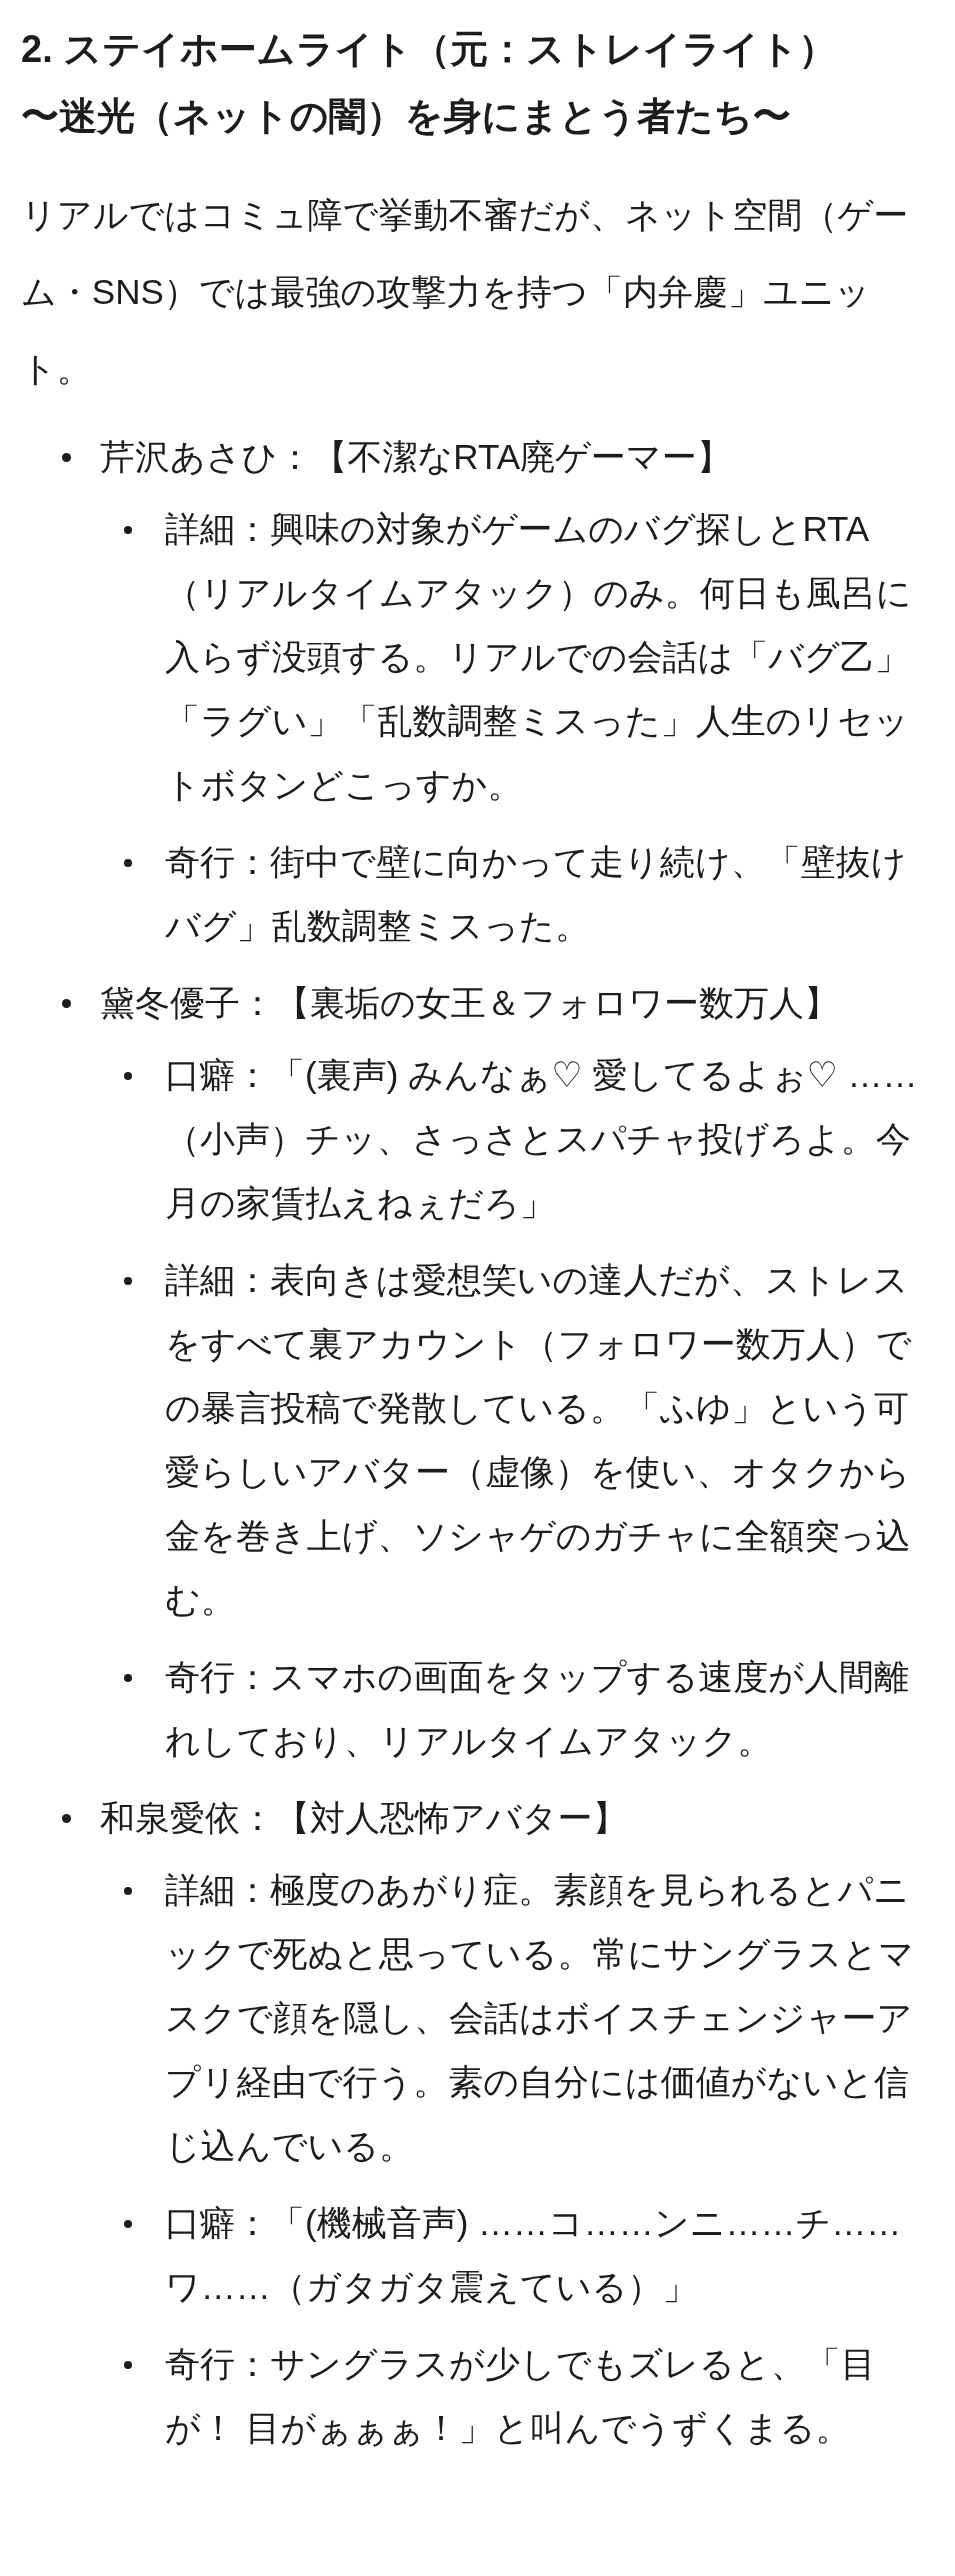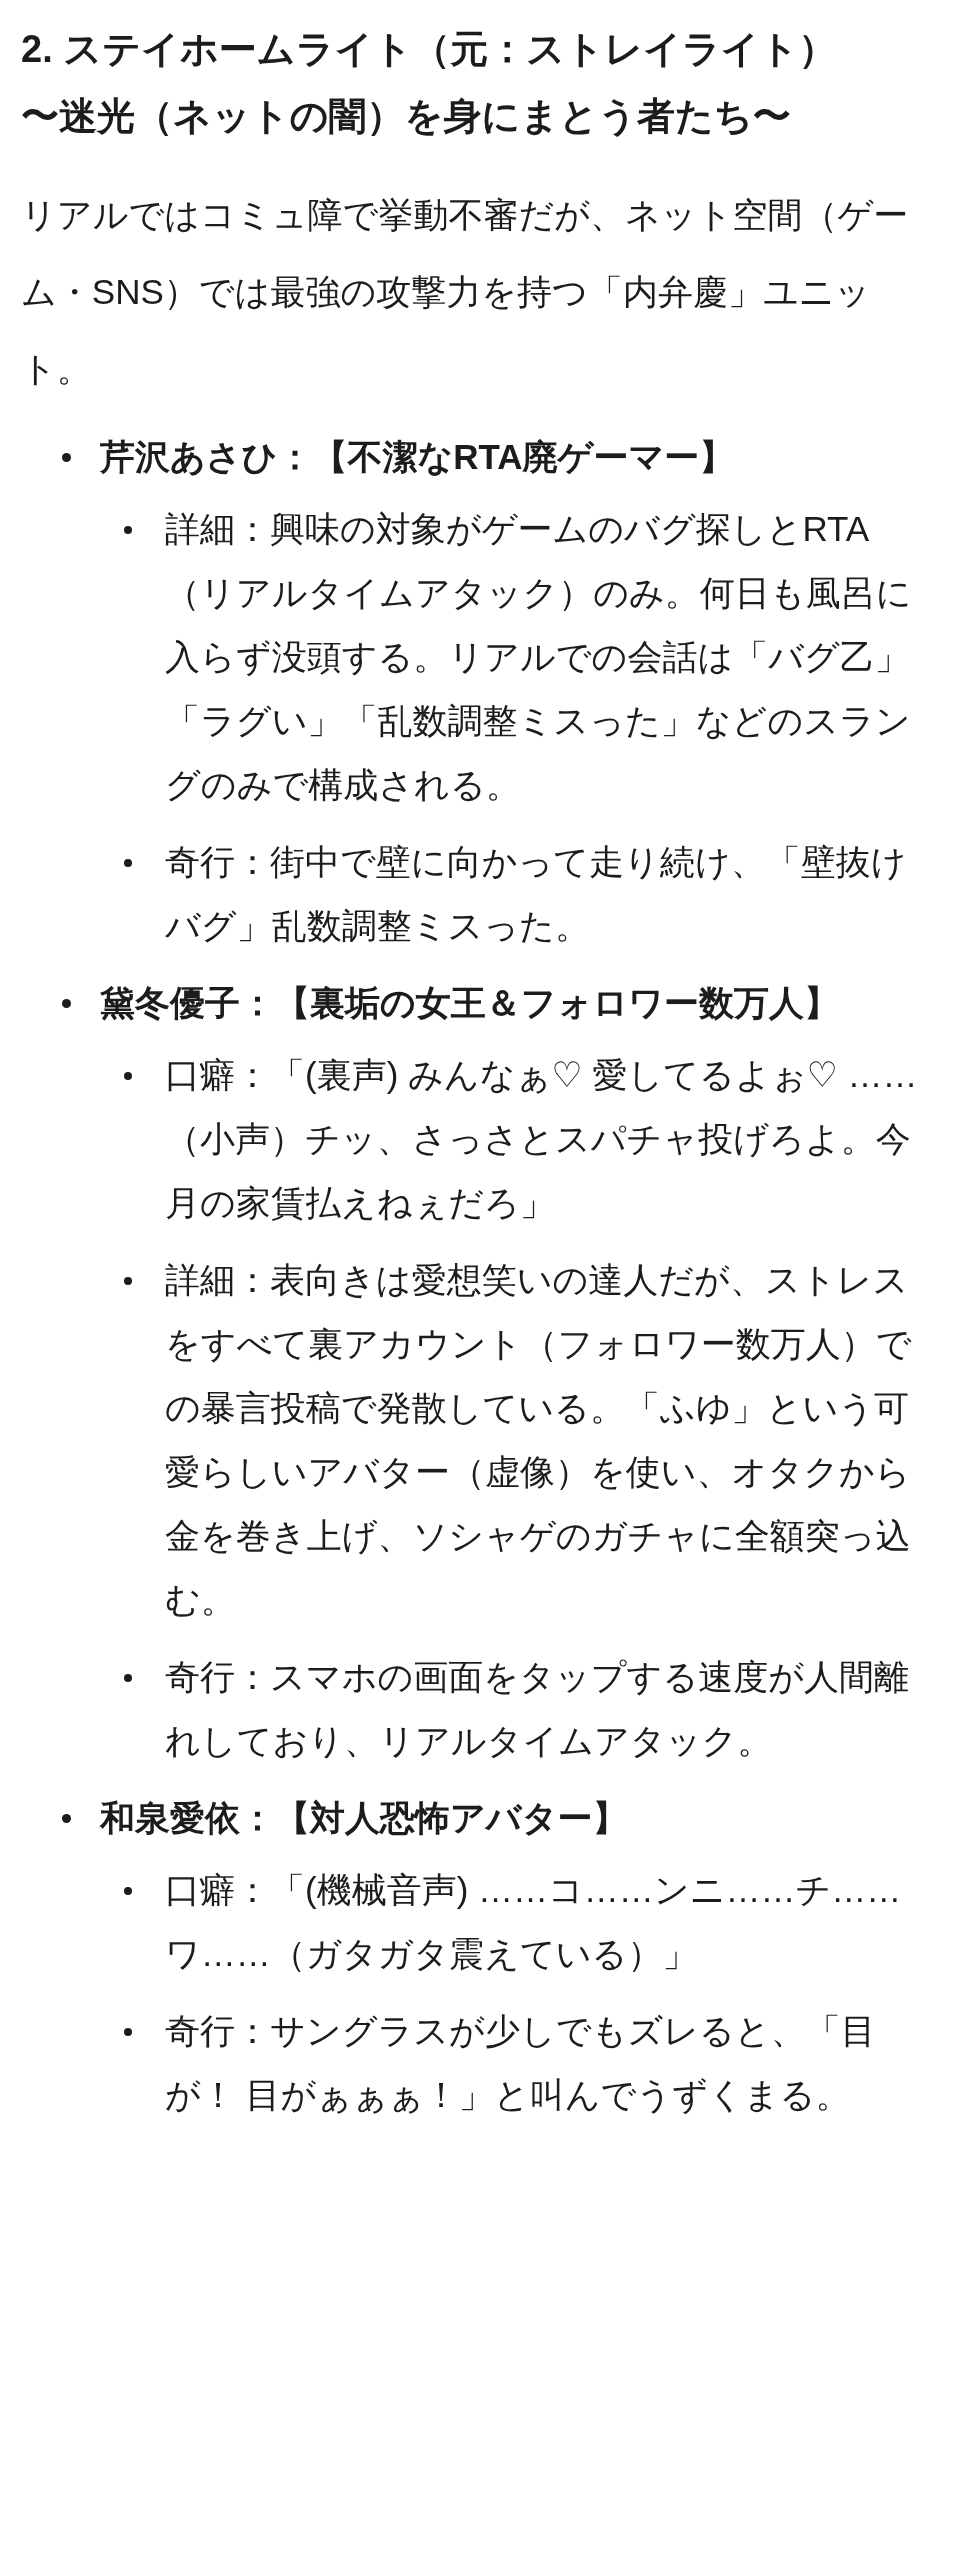--- a/index.html
+++ b/index.html
@@ -26,21 +26,21 @@
     margin:0 0 18px 0;
   }
   ul{list-style:none;margin:0;padding:0;}
   .members > li{
     position:relative;
     padding-left:79px;
     font-size:35px;
     line-height:64px;
     margin-bottom:8px;
   }
-  .member-name{font-weight:700;}
+  .member-name{font-weight:400;}
   .bullet{
     position:absolute;
     width:9px;height:9px;
     border-radius:50%;
     background:#1b1c1e;
     top:28px;
   }
   .members > li > .bullet{left:41px;}
   .traits{margin-top:8px;}
   .traits > li{
@@ -64,21 +64,21 @@
   <p class="intro">リアルではコミュ障で挙動不審だが、ネット空間（ゲーム・SNS）では最強の攻撃力を持つ「内弁慶」ユニット。</p>
 
   <ul class="members">
 
     <li>
       <span class="bullet"></span>
       <div class="member-name">芹沢あさひ：【不潔なRTA廃ゲーマー】</div>
       <ul class="traits">
         <li>
           <span class="bullet"></span>
-          <span class="b">詳細</span><span>：興味の対象がゲームのバグ探しとRTA（リアルタイムアタック）のみ。何日も風呂に入らず没頭する。リアルでの会話は「バグ乙」「ラグい」「乱数調整ミスった」などのスラングのみで構成される。</span>
+          <span class="b">詳細</span><span>：興味の対象がゲームのバグ探しとRTA（リアルタイムアタック）のみ。何日も風呂に入らず没頭する。リアルでの会話は「バグ乙」「ラグい」「乱数調整ミスった」人生のリセットボタンどこっすか。</span>
         </li>
         <li>
           <span class="bullet"></span>
           <span class="b">奇行</span><span>：街中で壁に向かって走り続け、「壁抜けバグ」乱数調整ミスった。</span>
         </li>
       </ul>
     </li>
 
     <li>
       <span class="bullet"></span>
@@ -98,20 +98,24 @@
         </li>
       </ul>
     </li>
 
     <li>
       <span class="bullet"></span>
       <div class="member-name">和泉愛依：【対人恐怖アバター】</div>
       <ul class="traits">
         <li>
           <span class="bullet"></span>
+          <span class="b">詳細</span><span>：極度のあがり症。素顔を見られるとパニックで死ぬと思っている。常にサングラスとマスクで顔を隠し、会話はボイスチェンジャーアプリ経由で行う。素の自分には価値がないと信じ込んでいる。</span>
+        </li>
+        <li>
+          <span class="bullet"></span>
           <span class="b">口癖</span><span>：「(機械音声) ……コ……ンニ……チ……ワ……（ガタガタ震えている）」</span>
         </li>
         <li>
           <span class="bullet"></span>
           <span class="b">奇行</span><span>：サングラスが少しでもズレると、「目が！ 目がぁぁぁ！」と叫んでうずくまる。</span>
         </li>
       </ul>
     </li>
 
   </ul>

